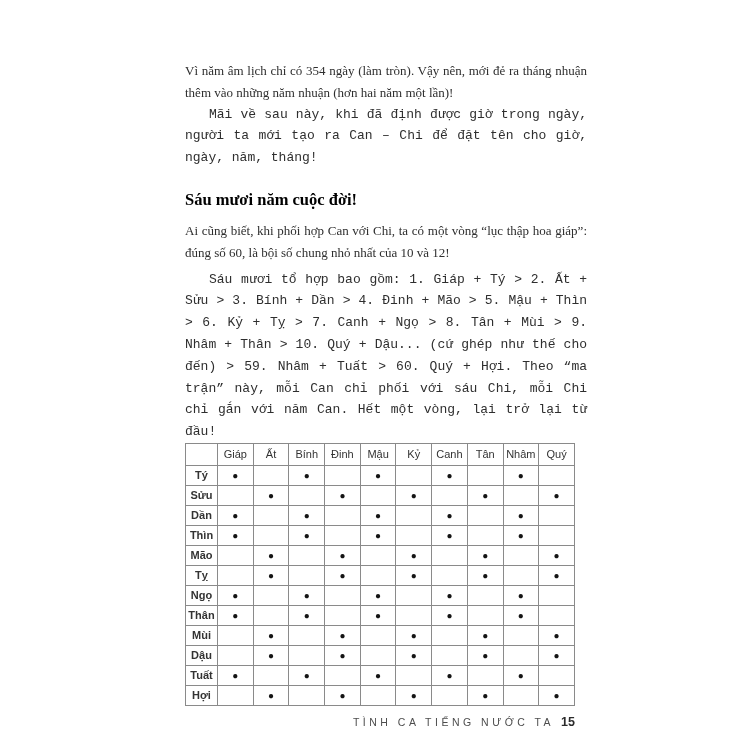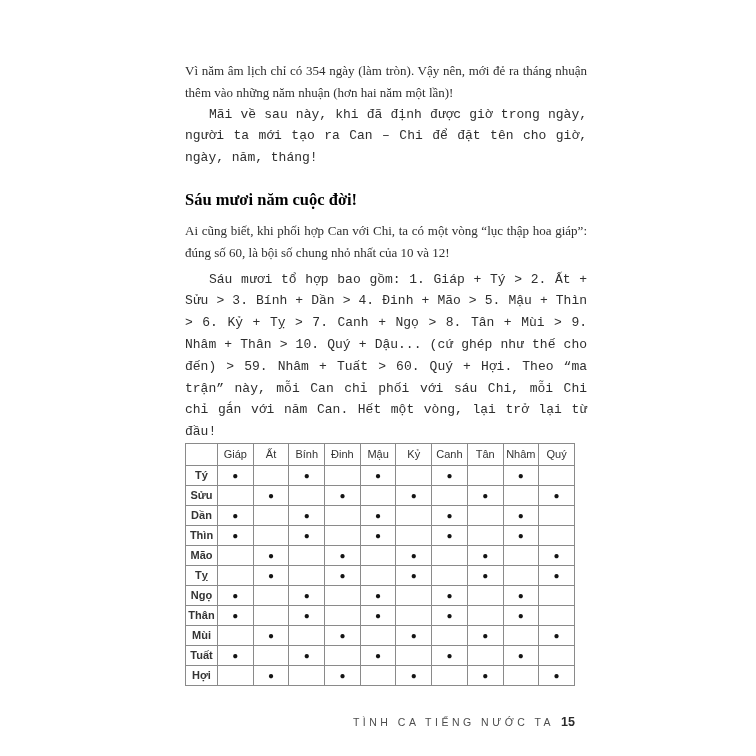--- a/index.html
+++ b/index.html
@@ -233,20 +233,33 @@
               <td></td>
               <td><span class="dot">●</span></td>
               <td></td>
               <td><span class="dot">●</span></td>
               <td></td>
               <td><span class="dot">●</span></td>
               <td></td>
               <td><span class="dot">●</span></td>
             </tr>
             <tr>
+              <th class="row-label">Dậu</th>
+              <td></td>
+              <td><span class="dot">●</span></td>
+              <td></td>
+              <td><span class="dot">●</span></td>
+              <td></td>
+              <td><span class="dot">●</span></td>
+              <td></td>
+              <td><span class="dot">●</span></td>
+              <td></td>
+              <td><span class="dot">●</span></td>
+            </tr>
+            <tr>
               <th class="row-label">Tuất</th>
               <td><span class="dot">●</span></td>
               <td></td>
               <td><span class="dot">●</span></td>
               <td></td>
               <td><span class="dot">●</span></td>
               <td></td>
               <td><span class="dot">●</span></td>
               <td></td>
               <td><span class="dot">●</span></td>

